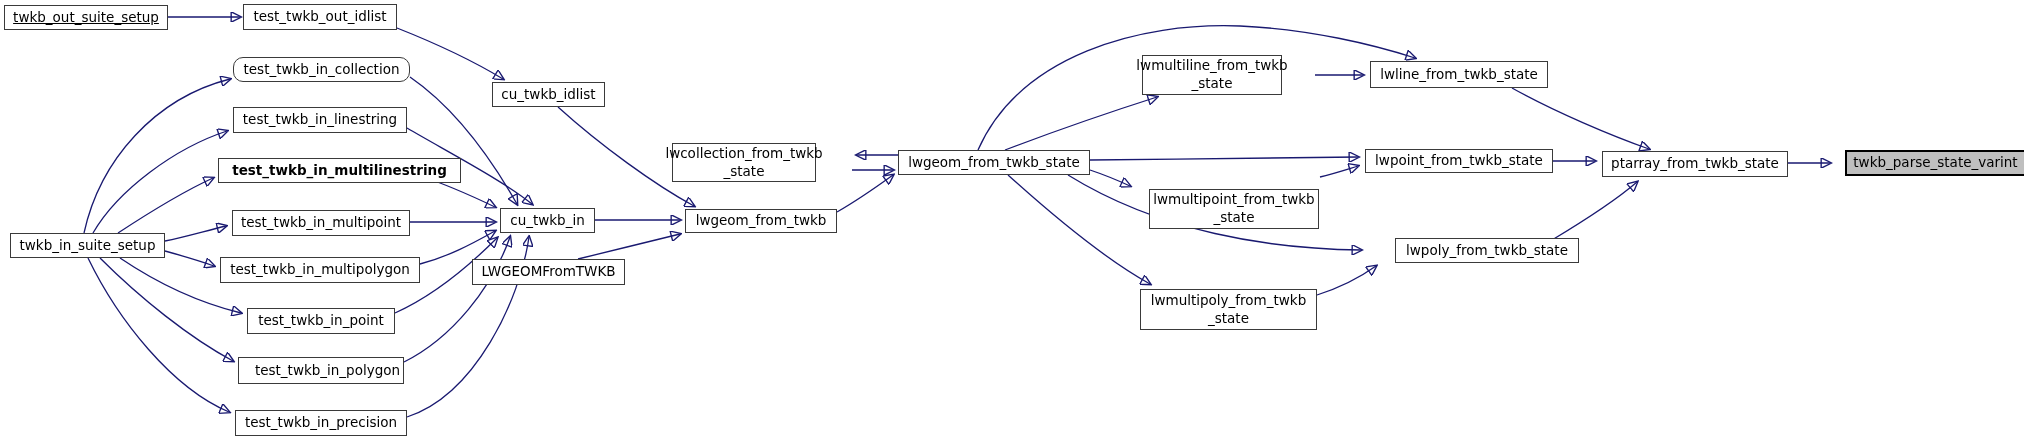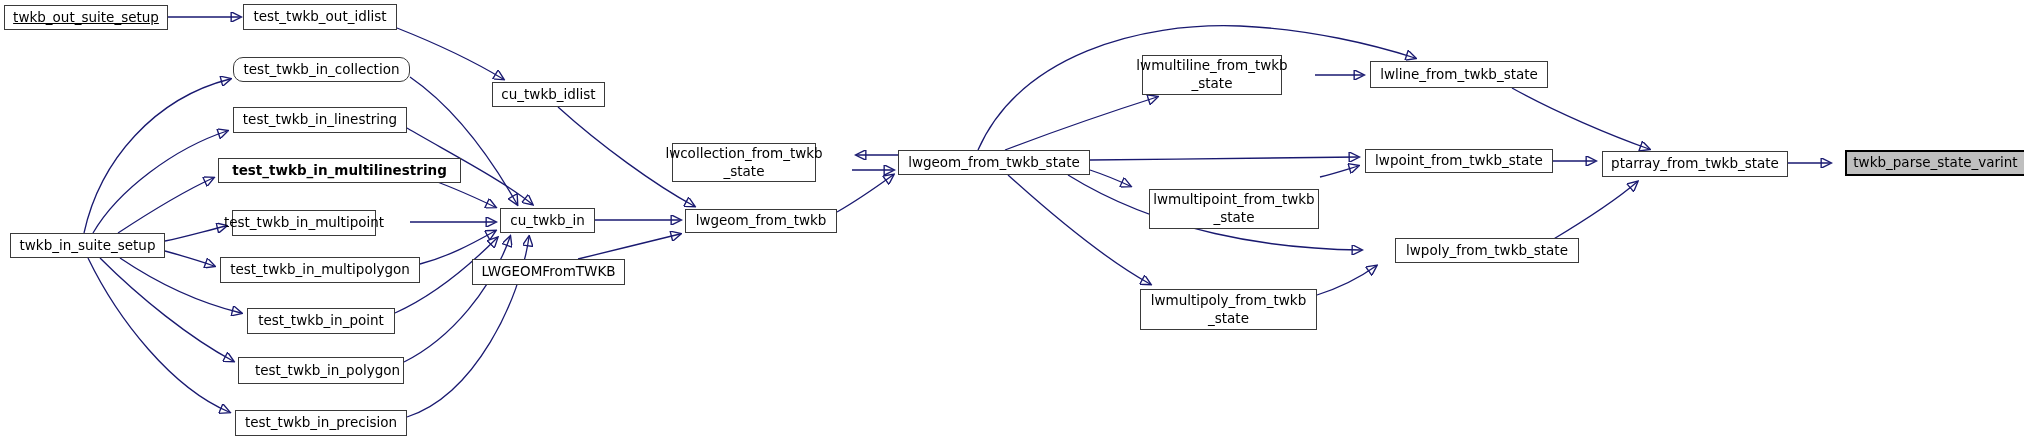--- a/index.html
+++ b/index.html
@@ -101,21 +101,21 @@
       </div>
       <div class="node" style="left: 233px; top: 57px; width: 177px; height: 25px; border-radius: 10px;">
         <span>test_twkb_in_collection</span>
       </div>
       <div class="node" style="left: 233px; top: 107px; width: 174px; height: 26px;">
         <span>test_twkb_in_linestring</span>
       </div>
       <div class="node" style="left: 218px; top: 158px; width: 243px; height: 25px; font-weight: bold;">
         <span>test_twkb_in_multilinestring</span>
       </div>
-      <div class="node" style="left: 232px; top: 210px; width: 144px; height: 26px;">
+      <div class="node" style="left: 232px; top: 210px; width: 178px; height: 26px;">
         <span>test_twkb_in_multipoint</span>
       </div>
       <div class="node" style="left: 10px; top: 233px; width: 155px; height: 25px;">
         <span>twkb_in_suite_setup</span>
       </div>
       <div class="node" style="left: 220px; top: 257px; width: 200px; height: 26px;">
         <span>test_twkb_in_multipolygon</span>
       </div>
       <div class="node" style="left: 247px; top: 308px; width: 148px; height: 26px;">
         <span>test_twkb_in_point</span>

